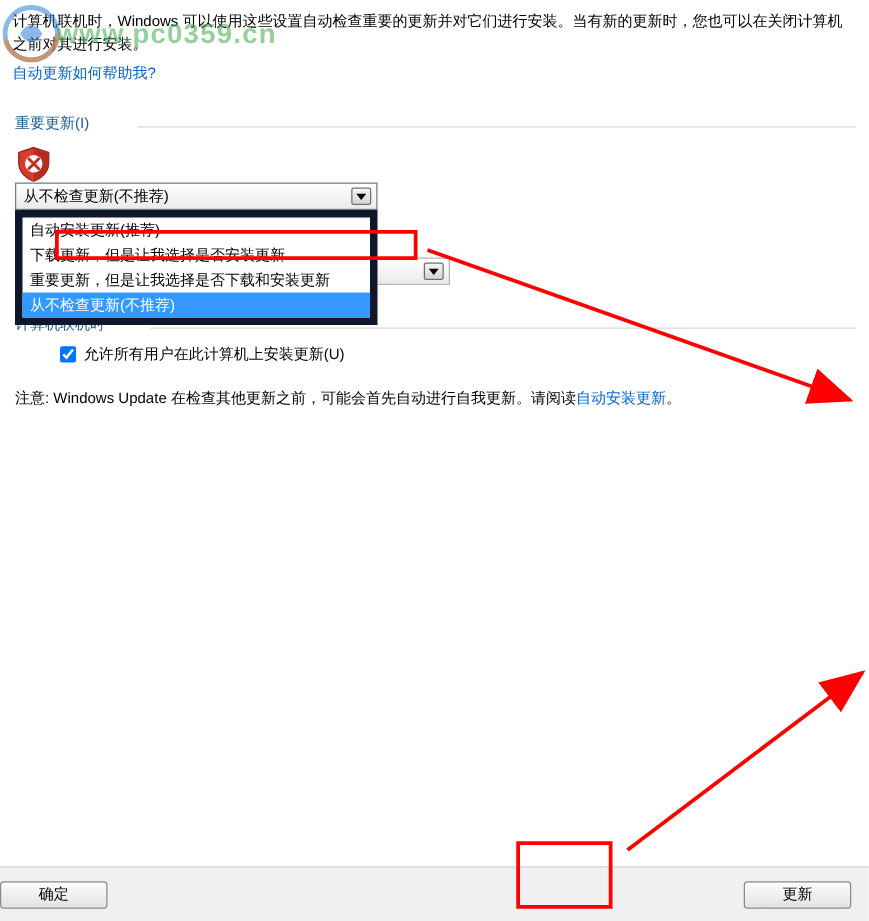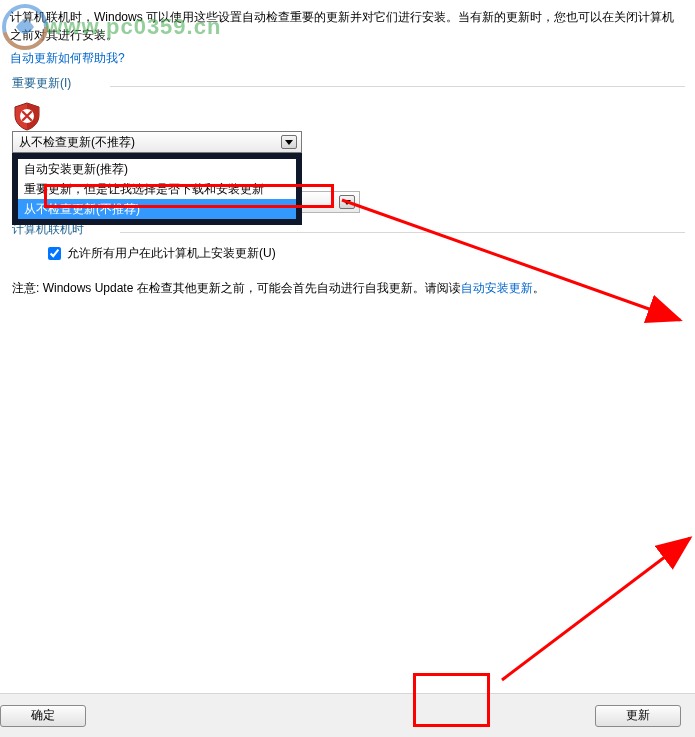--- a/index.html
+++ b/index.html
@@ -33,21 +33,21 @@
       font-weight: bold;
       letter-spacing: 1px;
       vertical-align: middle;
       margin-left: -6px;
     }
     .content { padding: 8px 10px 0 10px; position: relative; }
     .intro { line-height: 18px; margin-bottom: 6px; }
     .link-like { color: #0066cc; text-decoration: none; cursor: pointer; }
     fieldset {
       border: none;
-      margin-top: 8px;
+      margin-top: 23px;
       position: relative;
     }
     .fs-legend {
       color: #1a5f8e;
       font-size: 12px;
       padding: 0 2px;
       background: #fff;
       display: inline-block;
       margin-bottom: 6px;
     }
@@ -191,20 +191,21 @@
       </span>
       <div class="combo-wrap">
         <div class="combo">
           <span>从不检查更新(不推荐)</span>
           <span class="combo-btn">
               <span class="tri-down"></span>
             </span>
         </div>
         <div class="dropdown-list">
           <div class="opt">自动安装更新(推荐)</div>
+          <div class="opt">下载更新，但是让我选择是否安装更新</div>
           <div class="opt">重要更新，但是让我选择是否下载和安装更新</div>
           <div class="opt sel">从不检查更新(不推荐)</div>
         </div>
       </div>
     </div>
     
     <div class="combo2">
       <span class="combo-btn">
           <span class="tri-down"></span>
         </span>

